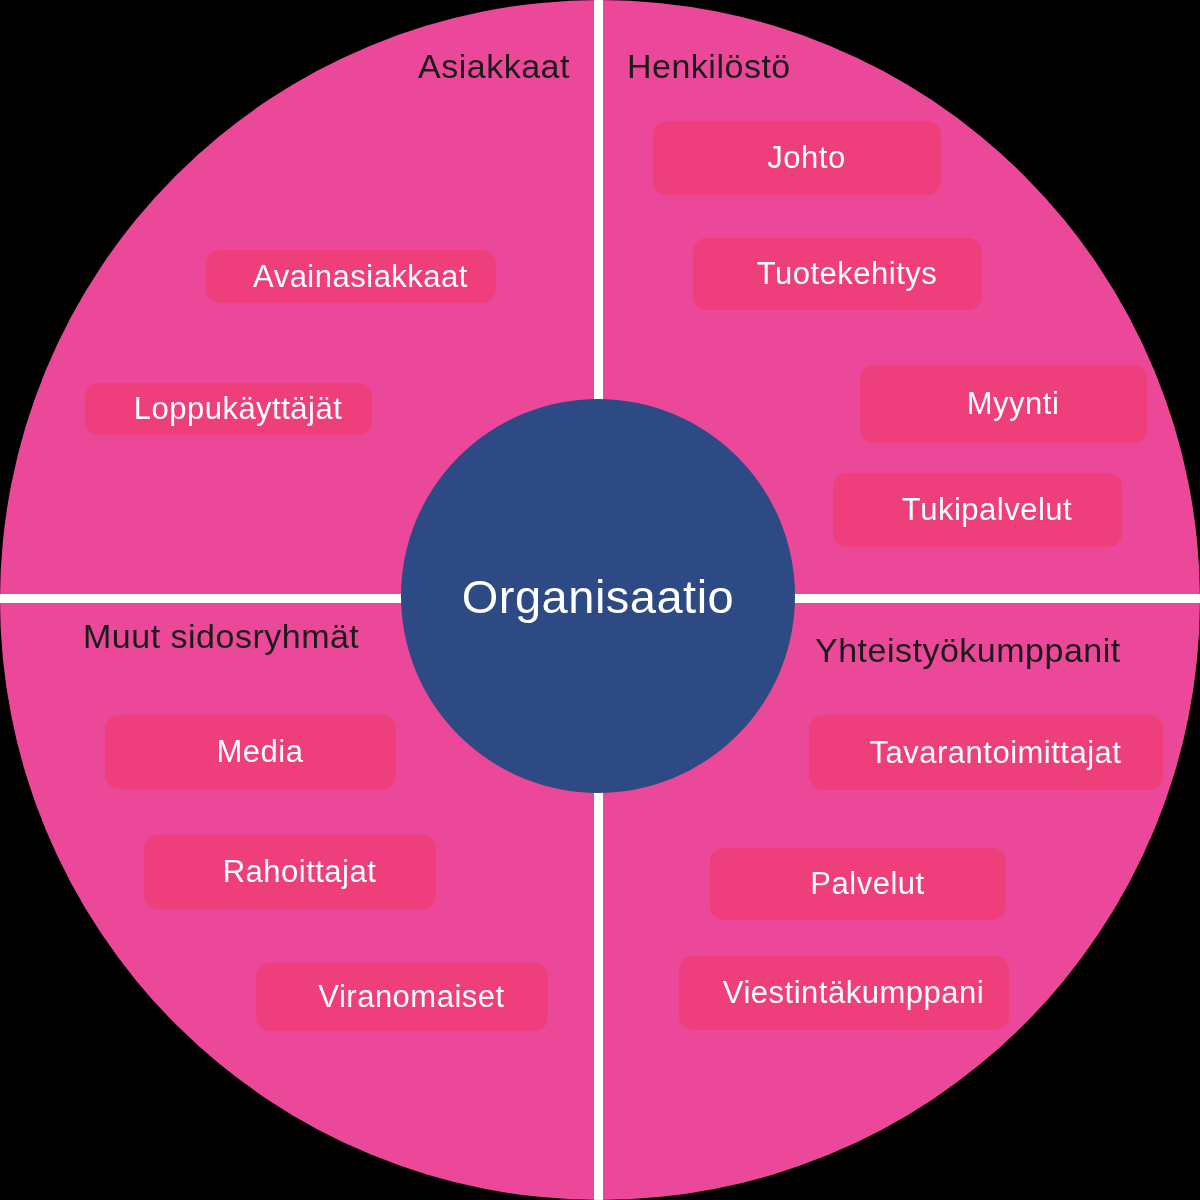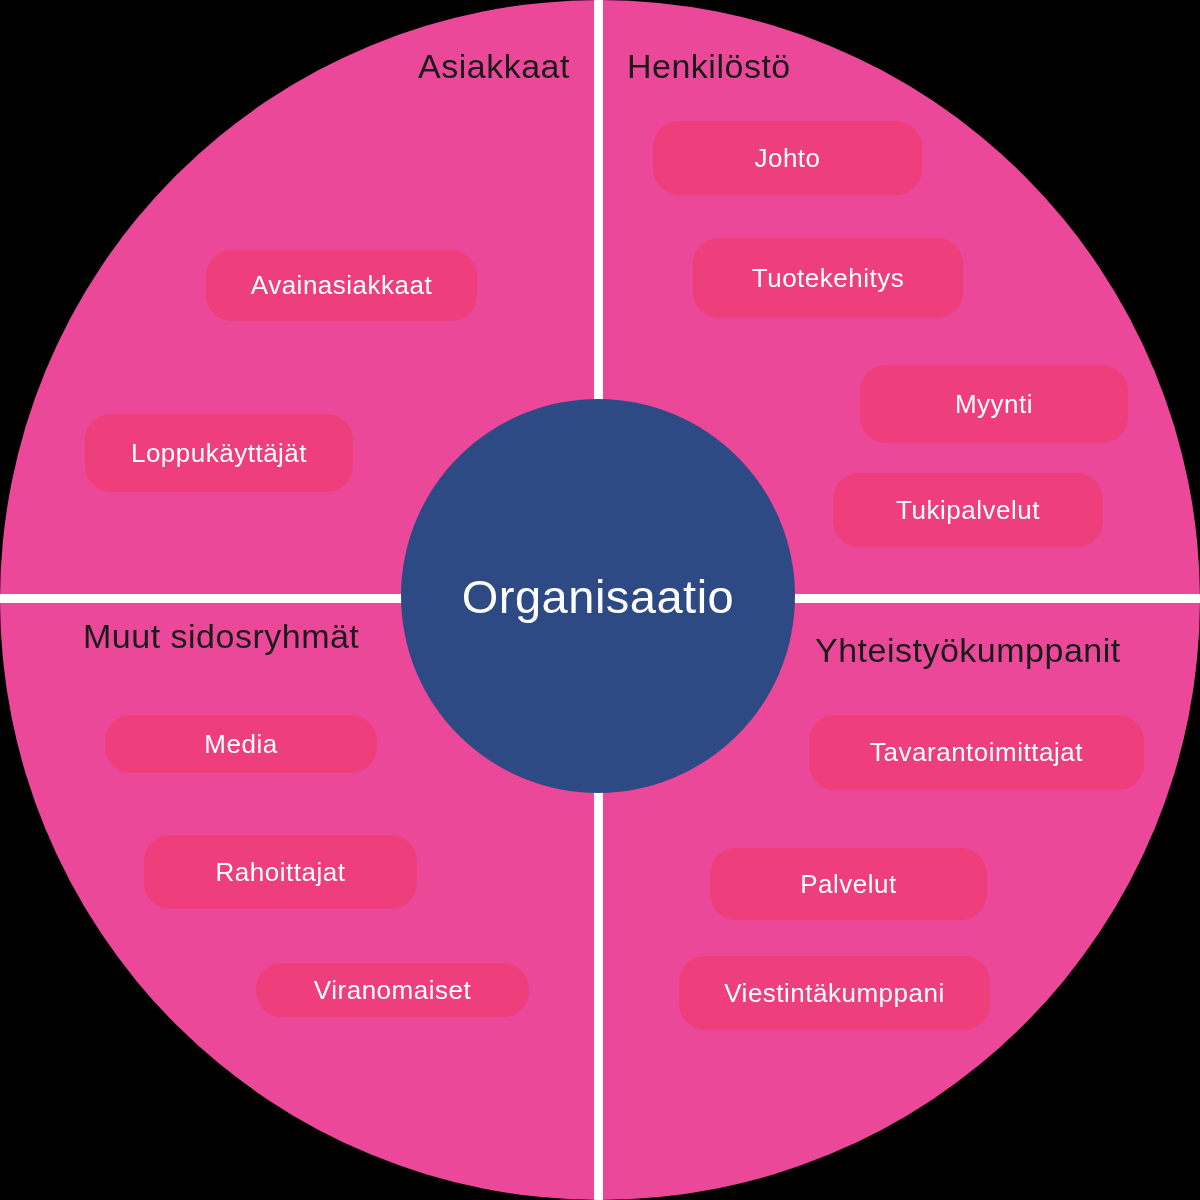--- a/index.html
+++ b/index.html
@@ -43,38 +43,39 @@
   }
   .t-asiakkaat        { left: 418px; top: 47px;  }
   .t-henkilosto       { left: 627px; top: 47px;  }
   .t-muut             { left: 83px;  top: 617px; }
   .t-yhteistyo        { left: 815px; top: 631px; }
 
   
   .box {
     position: absolute;
     background: #ee3e7c;
-    border-radius: 26px;
+    border-radius: 14px;
     color: #ffffff;
-    font-size: 26px;
+    font-size: 31px;
     letter-spacing: 0.5px;
     display: flex;
     align-items: center;
     justify-content: center;
     white-space: nowrap;
+    padding-left: 19px;
   }
-  .b-avainasiakkaat    { left: 206px; top: 250px; width: 271px; height: 71px; }
-  .b-loppukayttajat    { left: 85px;  top: 414px; width: 268px; height: 78px; }
+  .b-avainasiakkaat    { left: 206px; top: 250px; width: 271px; height: 53px; }
+  .b-loppukayttajat    { left: 85px;  top: 383px; width: 268px; height: 52px; }
   .b-johto             { left: 653px; top: 121px; width: 269px; height: 74px; }
-  .b-tuotekehitys      { left: 693px; top: 238px; width: 270px; height: 80px; }
+  .b-tuotekehitys      { left: 693px; top: 238px; width: 270px; height: 72px; }
   .b-myynti            { left: 860px; top: 365px; width: 268px; height: 78px; }
   .b-tukipalvelut      { left: 833px; top: 473px; width: 270px; height: 74px; }
-  .b-media             { left: 105px; top: 715px; width: 272px; height: 58px; }
+  .b-media             { left: 105px; top: 715px; width: 272px; height: 74px; }
   .b-rahoittajat       { left: 144px; top: 835px; width: 273px; height: 74px; }
-  .b-viranomaiset      { left: 256px; top: 963px; width: 273px; height: 54px; }
+  .b-viranomaiset      { left: 256px; top: 963px; width: 273px; height: 68px; }
   .b-tavarantoimittajat{ left: 809px; top: 715px; width: 335px; height: 75px; }
   .b-palvelut          { left: 710px; top: 848px; width: 277px; height: 72px; }
   .b-viestintakumppani { left: 679px; top: 956px; width: 311px; height: 74px; }
 
   
   .center-circle {
     position: absolute;
     left: 401px;
     top: 399px;
     width: 394px;

